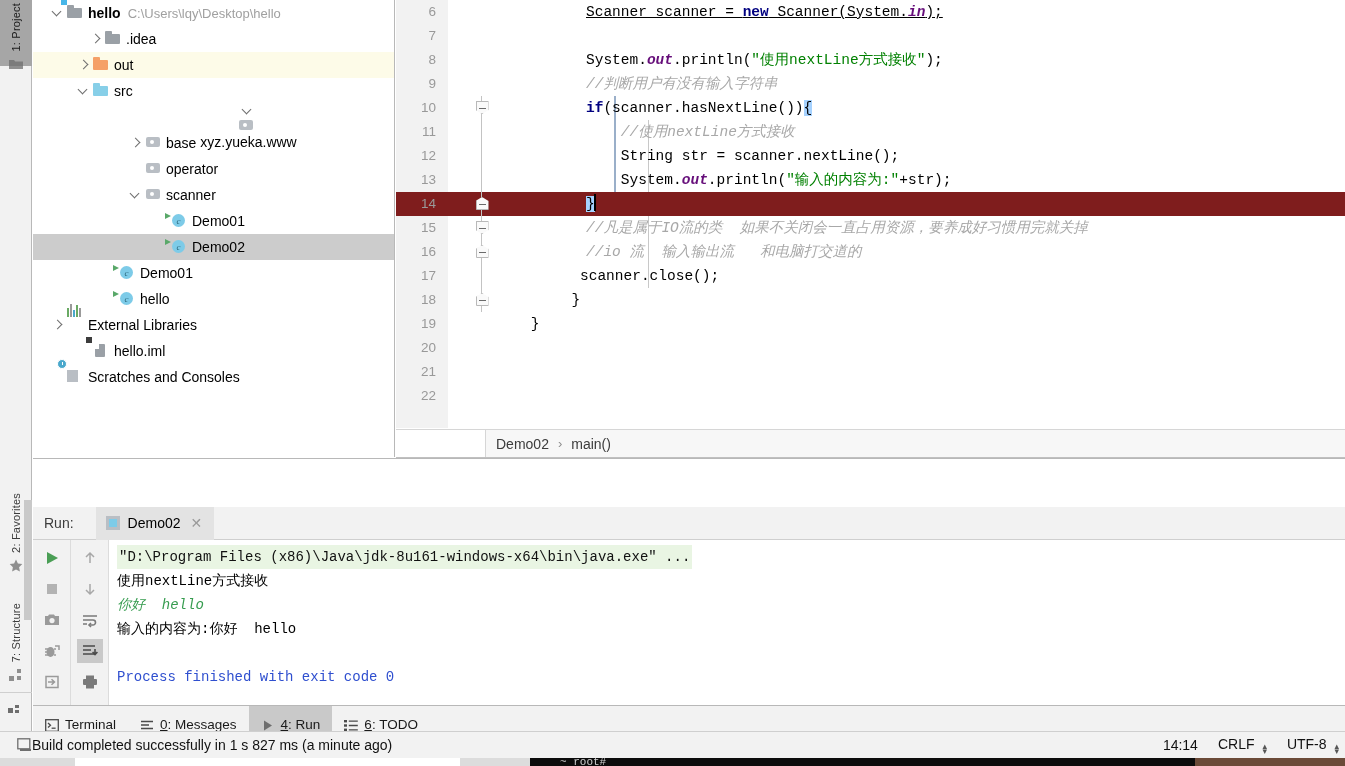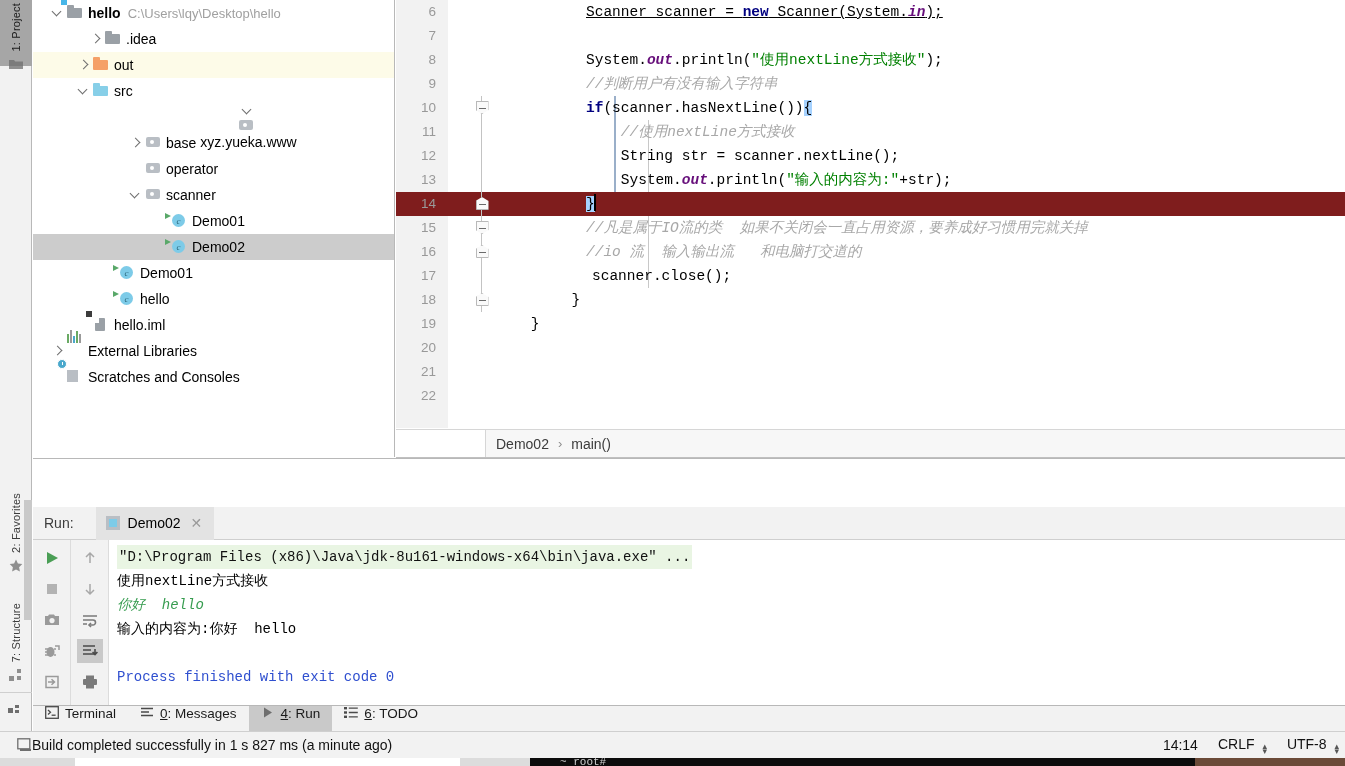--- a/index.html
+++ b/index.html
@@ -219,21 +219,21 @@
   .cline.input { color: #369c4f; font-style: italic; }
   .cline.exit  { color: #2f4fcf; }
 
   
   .bottombar {
     position: absolute; left: 33px; top: 705px; right: 0; height: 26px;
     background: #f2f2f2; border-top: 1px solid #b8b8b8;
     display: flex; align-items: center;
   }
   .bbtn {
-    display: flex; align-items: flex-start; gap: 6px;
+    display: flex; align-items: flex-end; gap: 6px;
     height: 26px; padding: 0 12px; font-size: 13.5px; color: #1a1a1a; cursor: default;
   }
   .bbtn.active { background: #c9c9c9; }
   .bbtn u { text-decoration: underline; }
 
   
   .statusbar {
     position: absolute; left: 0; top: 731px; right: 0; height: 27px;
     background: #f2f2f2; border-top: 1px solid #cfcfcf;
     display: flex; align-items: center; font-size: 14px; color: #111;
@@ -362,29 +362,29 @@
         <div class="tree-row" style="padding-left: 70px;">
           <span class="arrow none"></span>
           <span class="ic"><span class="cls"><span class="circ">c</span><span class="run"></span></span></span>
           <span class="tname">Demo01</span>
         </div>
         <div class="tree-row" style="padding-left: 70px;">
           <span class="arrow none"></span>
           <span class="ic"><span class="cls"><span class="circ">c</span><span class="run"></span></span></span>
           <span class="tname">hello</span>
         </div>
+        <div class="tree-row" style="padding-left: 18px;">
+          <span class="arrow right"></span>
+          <span class="ic"><span class="libs"><i style="left:0;height:9px;background:#6aaa64"></i><i style="left:3px;height:13px;background:#9a9a9a"></i><i style="left:6px;height:7px;background:#4aa8cc"></i><i style="left:9px;height:12px;background:#6aaa64"></i><i style="left:12px;height:9px;background:#9a9a9a"></i></span></span>
+          <span class="tname">External Libraries</span>
+        </div>
         <div class="tree-row" style="padding-left: 44px;">
           <span class="arrow none"></span>
           <span class="ic"><span class="iml"><span class="sheet"></span><span class="cut"></span><span class="sq"></span></span></span>
           <span class="tname">hello.iml</span>
-        </div>
-        <div class="tree-row" style="padding-left: 18px;">
-          <span class="arrow right"></span>
-          <span class="ic"><span class="libs"><i style="left:0;height:9px;background:#6aaa64"></i><i style="left:3px;height:13px;background:#9a9a9a"></i><i style="left:6px;height:7px;background:#4aa8cc"></i><i style="left:9px;height:12px;background:#6aaa64"></i><i style="left:12px;height:9px;background:#9a9a9a"></i></span></span>
-          <span class="tname">External Libraries</span>
         </div>
         <div class="tree-row" style="padding-left: 18px;">
           <span class="arrow none"></span>
           <span class="ic"><span class="scratch"><span class="pad"></span><span class="clock"></span></span></span>
           <span class="tname">Scratches and Consoles</span>
         </div>
       </div>
   </div>
 
   <div class="editor">
@@ -396,21 +396,21 @@
         <div class="row"><span class="lnum">7</span><span class="code" style="left: 190px;"></span></div>
         <div class="row"><span class="lnum">8</span><span class="code" style="left: 190px;"><span>System.</span><span class="fld">out</span><span>.println(</span><span class="str">"使用nextLine方式接收"</span><span>);</span></span></div>
         <div class="row"><span class="lnum">9</span><span class="code" style="left: 190px;"><span class="cmt">//判断用户有没有输入字符串</span></span></div>
         <div class="row"><span class="lnum">10</span><span class="fold-col"><span class="fold-line"></span><span class="fold-box down"></span></span><span class="code" style="left: 190px;"><span class="kw">if</span><span>(scanner.hasNextLine())</span><span class="sel">{</span></span></div>
         <div class="row"><span class="lnum">11</span><span class="fold-col"><span class="fold-line"></span></span><span class="code" style="left: 190px;">    <span class="cmt">//使用nextLine方式接收</span></span></div>
         <div class="row"><span class="lnum">12</span><span class="fold-col"><span class="fold-line"></span></span><span class="code" style="left: 190px;">    <span>String str = scanner.nextLine();</span></span></div>
         <div class="row"><span class="lnum">13</span><span class="fold-col"><span class="fold-line"></span></span><span class="code" style="left: 190px;">    <span>System.</span><span class="fld">out</span><span>.println(</span><span class="str">"输入的内容为:"</span><span>+str);</span></span></div>
         <div class="row cur"><span class="lnum">14</span><span class="fold-col"><span class="fold-line"></span><span class="fold-box up"></span></span><span class="code" style="left: 190px;"><span class="sel">}</span><span class="caret"></span></span></div>
         <div class="row"><span class="lnum">15</span><span class="fold-col"><span class="fold-line"></span><span class="fold-box down"></span></span><span class="code" style="left: 190px;"><span class="cmt">//凡是属于IO流的类  如果不关闭会一直占用资源，要养成好习惯用完就关掉</span></span></div>
         <div class="row"><span class="lnum">16</span><span class="fold-col"><span class="fold-line"></span><span class="fold-box up"></span></span><span class="code" style="left: 190px;"><span class="cmt">//io 流  输入输出流   和电脑打交道的</span></span></div>
-        <div class="row"><span class="lnum">17</span><span class="fold-col"><span class="fold-line"></span></span><span class="code" style="left: 196px; text-align: right;"><span>scanner.close();</span></span></div>
+        <div class="row"><span class="lnum">17</span><span class="fold-col"><span class="fold-line"></span></span><span class="code" style="left: 184px; text-align: right;"><span>scanner.close();</span></span></div>
         <div class="row"><span class="lnum">18</span><span class="fold-col"><span class="fold-line"></span><span class="fold-box up"></span></span><span class="code" style="left: 158px;">  <span>}</span></span></div>
         <div class="row"><span class="lnum">19</span><span class="code" style="left: 126px;"> <span>}</span></span></div>
         <div class="row"><span class="lnum">20</span><span class="code" style="left: 126px;"> </span></div>
         <div class="row"><span class="lnum">21</span><span class="code" style="left: 126px;"> </span></div>
         <div class="row"><span class="lnum">22</span><span class="code" style="left: 126px;"> </span></div>
       </div>
   </div>
 
   <div class="breadcrumb">
     <div class="bc-tabstub"></div>

